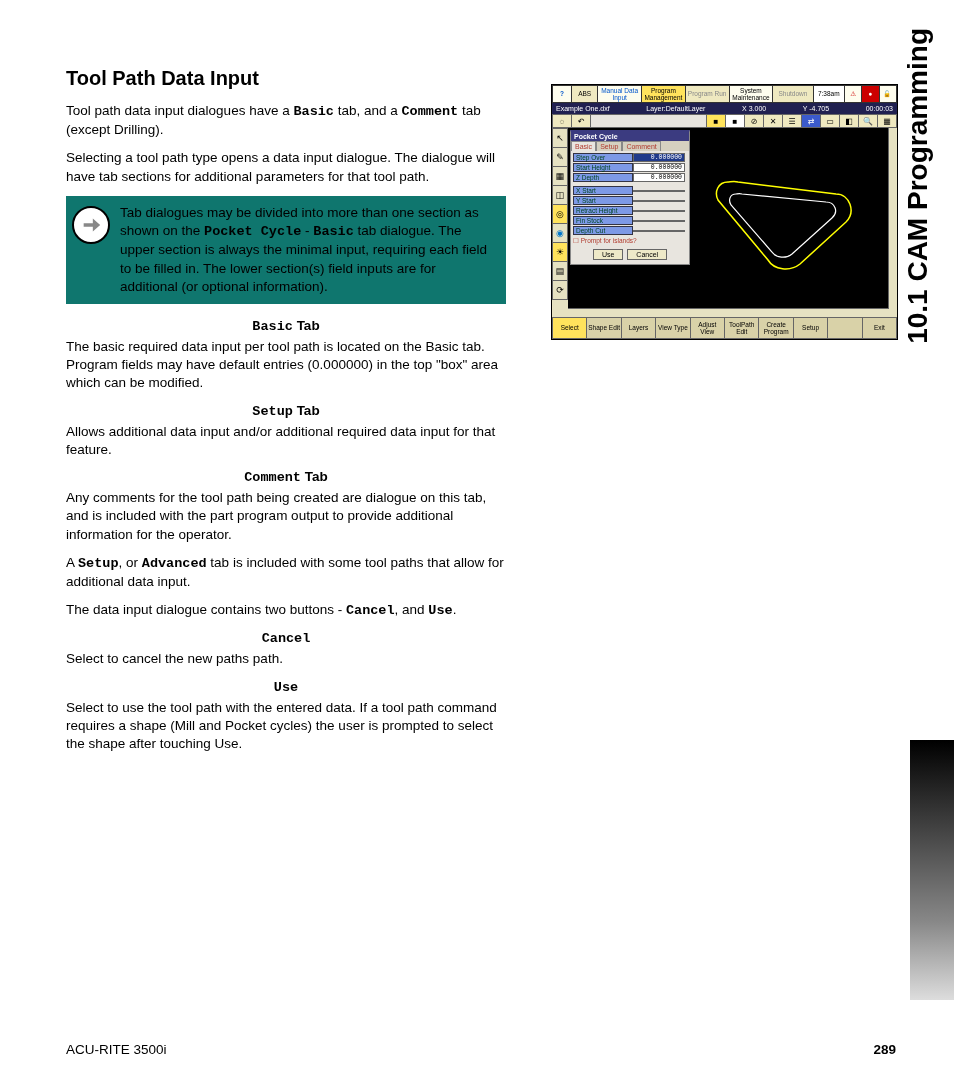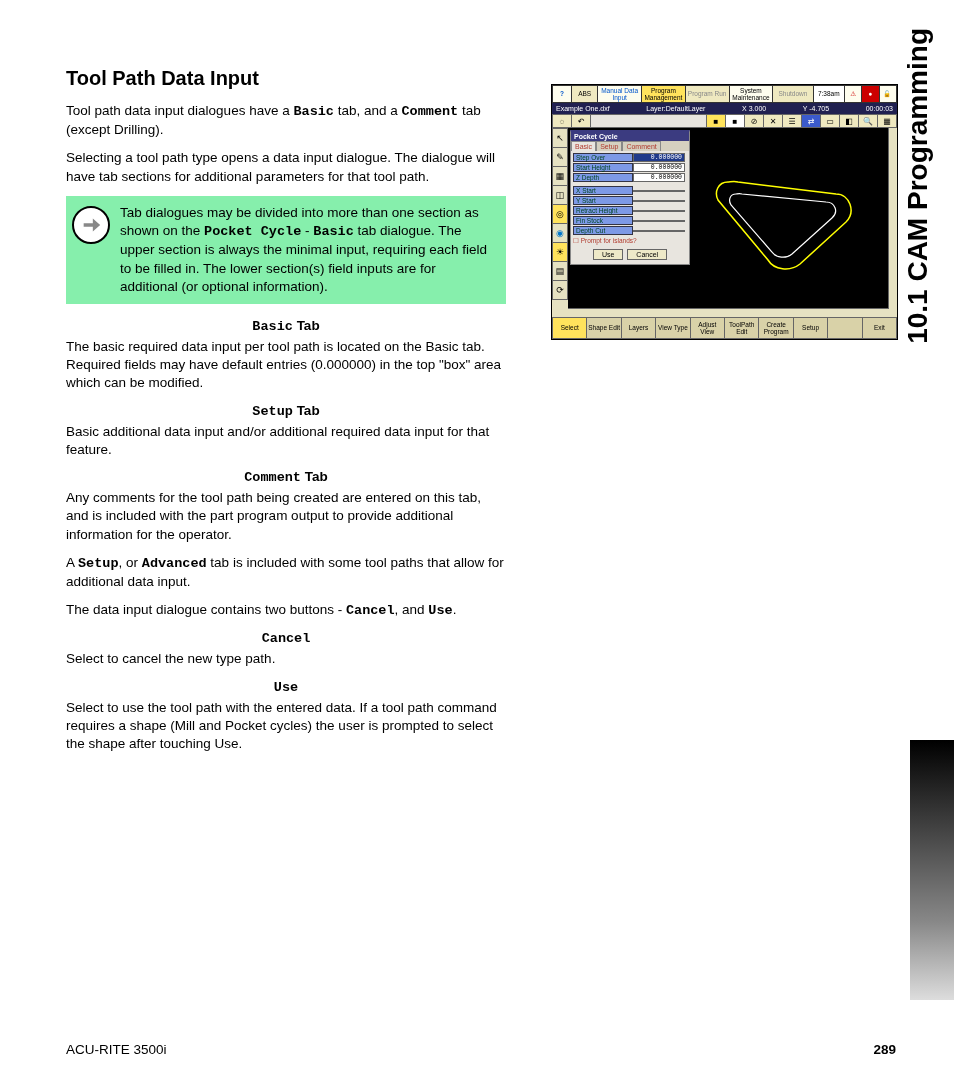--- a/index.html
+++ b/index.html
@@ -32,21 +32,21 @@
   h1.section-title {
     font-size: 20px;
     font-weight: bold;
     margin: 0 0 12px 0;
     font-family: Arial, sans-serif;
   }
   p { margin: 0 0 10px 0; line-height: 1.35; }
   .mono { font-family: "Courier New", monospace; font-weight: bold; }
   .note-box {
     display: flex;
-    background: #86efac;
+    background: #0f766e;
     padding: 8px 10px 8px 6px;
     margin: 10px 0 14px 0;
     align-items: flex-start;
     gap: 10px;
   }
   .note-icon {
     flex: none;
     width: 34px; height: 34px;
     border: 2px solid #000;
     border-radius: 50%;
@@ -193,37 +193,37 @@
         <svg viewBox="0 0 24 24">
             <path d="M4 10h10V5l8 7-8 7v-5H4z" fill="#888"></path>
           </svg>
       </div>
       <div class="note-text">
         <span>Tab dialogues may be divided into more than one section as shown on the </span><span class="mono">Pocket Cycle</span><span> - </span><span class="mono">Basic</span><span> tab dialogue.  The upper section is always the minimal input, requiring each field to be filled in.  The lower section(s) field inputs are for additional (or optional information).</span>
       </div>
     </div>
 
     <div class="subhead"><span class="mono">Basic</span><span> Tab</span></div>
-    <p>The basic required data input per tool path is located on the Basic tab. Required fields may have default entries (0.000000) in the top "box" area which can be modified.</p>
+    <p>The basic required data input per tool path is located on the Basic tab. Program fields may have default entries (0.000000) in the top "box" area which can be modified.</p>
 
     <div class="subhead"><span class="mono">Setup</span><span> Tab</span></div>
-    <p>Basic additional data input and/or additional required data input for that feature.</p>
+    <p>Allows additional data input and/or additional required data input for that feature.</p>
 
     <div class="subhead"><span class="mono">Comment</span><span> Tab</span></div>
-    <p>Any comments for the tool path being created are entered on this tab, and is included with the part program output to provide additional information for the operator.</p>
+    <p>Any comments for the tool path being created are dialogue on this tab, and is included with the part program output to provide additional information for the operator.</p>
 
     <p>
       <span>A </span><span class="mono">Setup</span><span>, or </span><span class="mono">Advanced</span><span> tab is included with some tool paths that allow for additional data input.</span>
     </p>
     <p>
       <span>The data input dialogue contains two buttons - </span><span class="mono">Cancel</span><span>, and </span><span class="mono">Use</span><span>.</span>
     </p>
 
     <div class="subhead"><span class="mono">Cancel</span></div>
-    <p>Select to cancel the new type path.</p>
+    <p>Select to cancel the new paths path.</p>
 
     <div class="subhead"><span class="mono">Use</span></div>
     <p>Select to use the tool path with the entered data. If a tool path command requires a shape (Mill and Pocket cycles) the user is prompted to select the shape after touching Use.</p>
   </div>
 
   <div class="fig-col">
     <div class="app-shot">
 
       <div class="topbar">
         <div class="topbtn tb-help">?</div>

